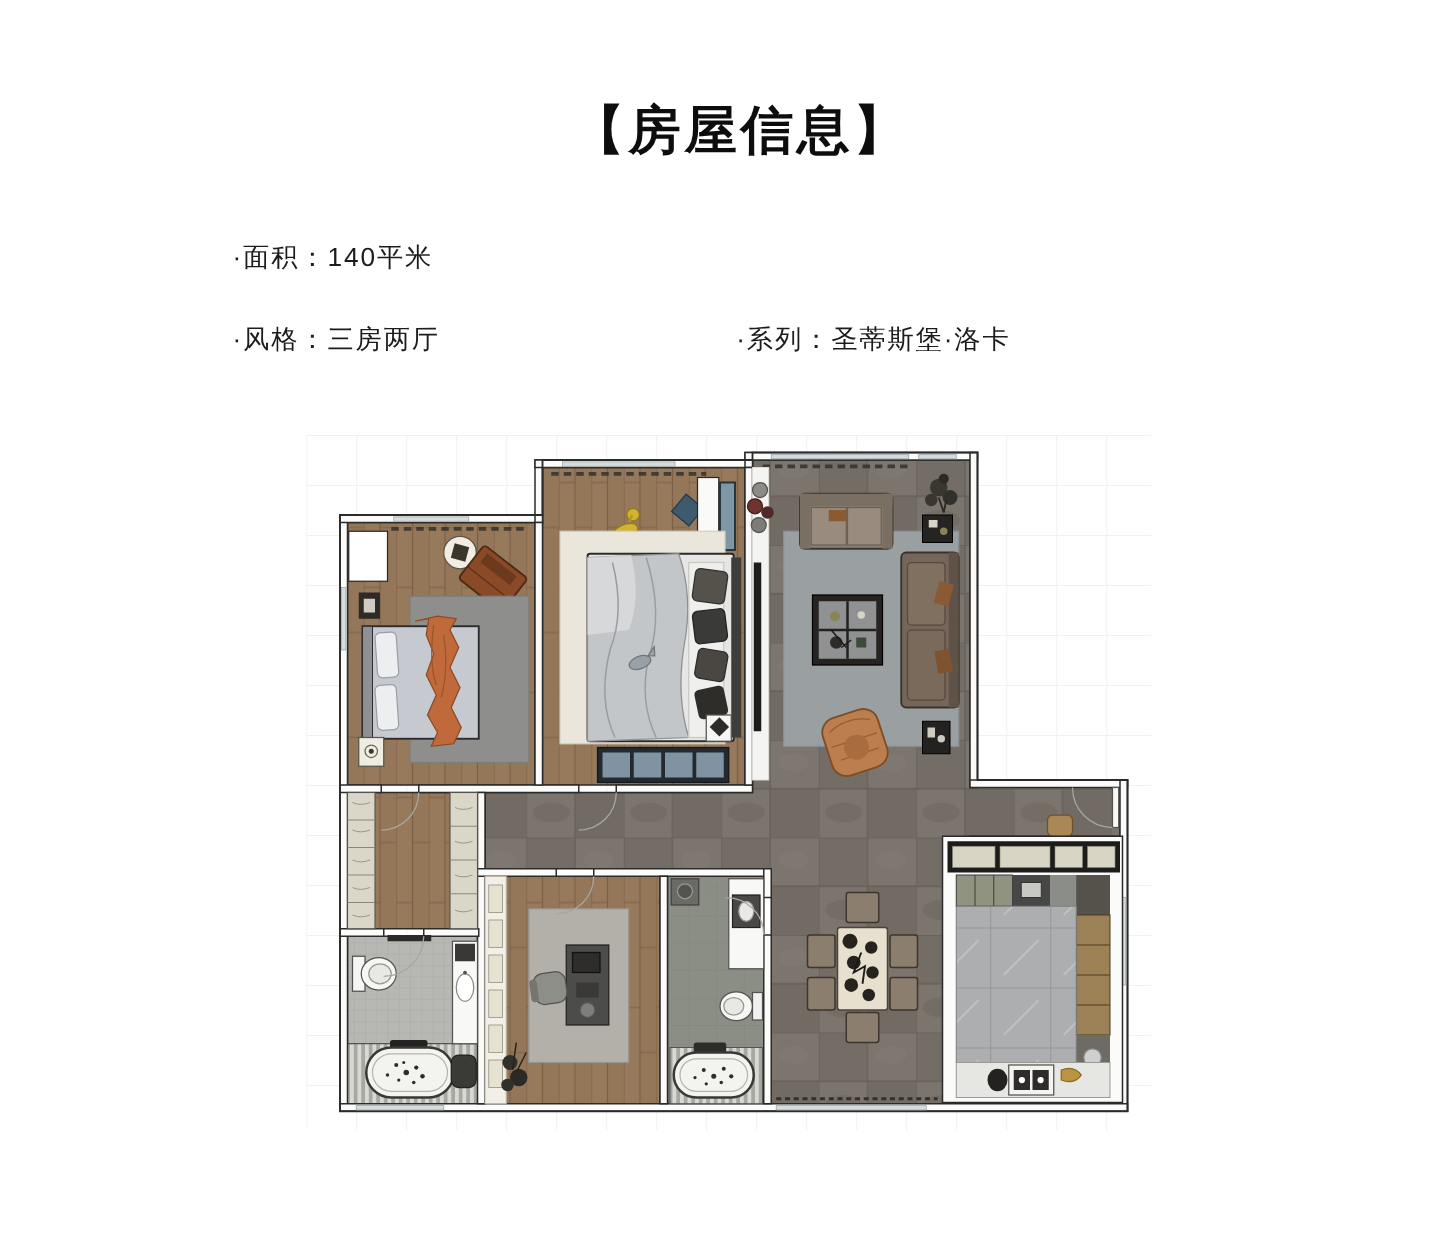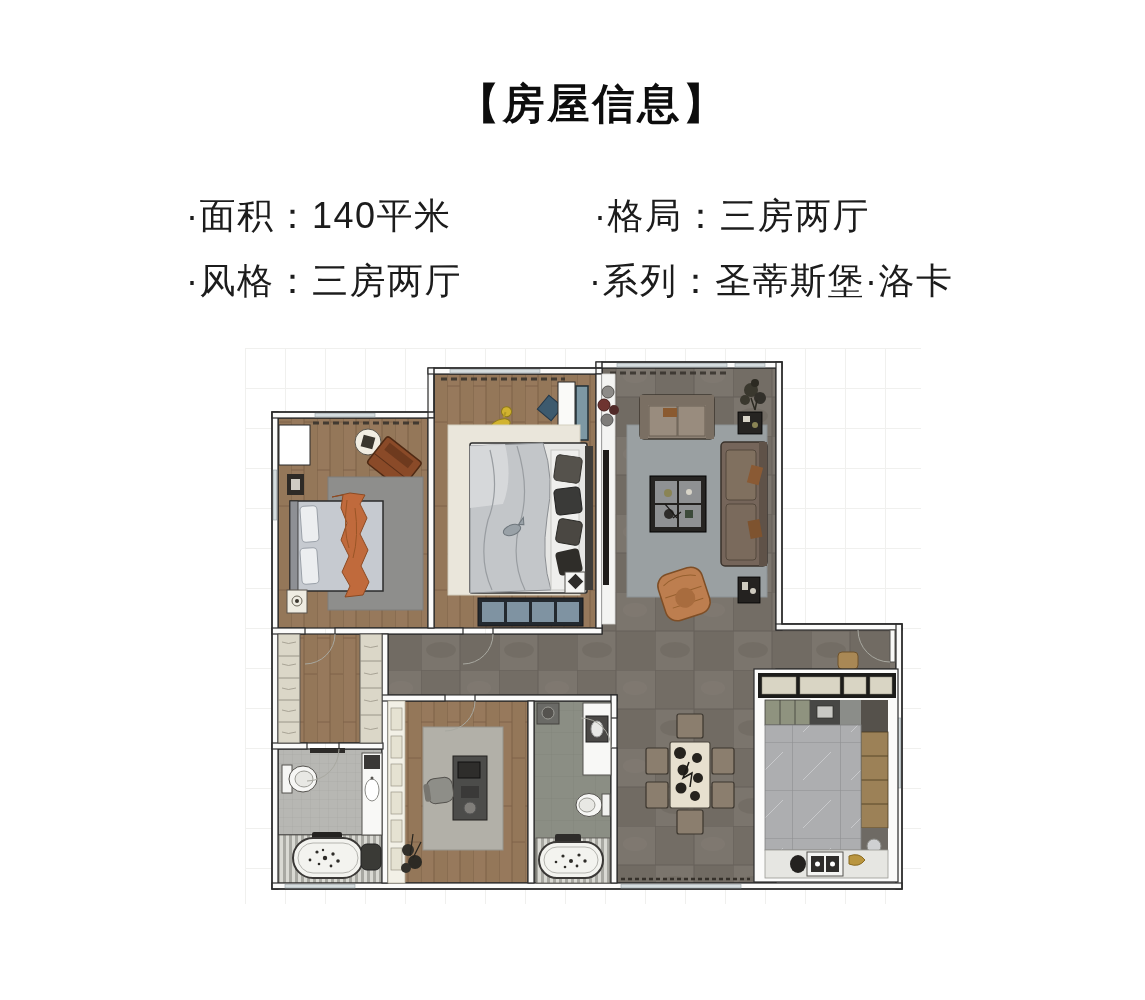--- a/index.html
+++ b/index.html
@@ -1,20 +1,20 @@
 <!DOCTYPE html>
 <html style="--text: #1c1c1c; --wall-line: #2b2b2b; --wood-floor: #97795c; --tile-floor: #7b756d; --kitchen-floor: #adaeb0; --rug-gray: #8e8e8c; --rug-cream: #eae6db; --rug-living: #9aa0a2; --sofa-tan: #8d8174; --sofa-brown: #75655a; --blanket-orange: #c06a3c; --chair-orange: #bd7e4f; --bench-blue: #7f93a2; --giraffe-yellow: #d2b32f; --cabinet-cream: #dbd7c8; --table-cream: #e7e0cf;"><head>
 <meta charset="utf-8">
 <style>
   html,body{margin:0;padding:0;background:#ffffff;}
   .screen{position:relative;width:1145px;height:1000px;background:#ffffff;overflow:hidden;
           font-family:"Liberation Sans","DejaVu Sans",sans-serif;color:var(--text,#1c1c1c);}
   .page-title{position:absolute;left:0;top:76px;width:1145px;text-align:center;
               font-size:42px;font-weight:600;letter-spacing:3px;color:#0d0d0d;padding-left:20px;}
-  .info-item{position:absolute;font-size:36px;font-weight:400;letter-spacing:1.5px;color:#1c1c1c;white-space:nowrap;}
+  .info-item{position:absolute;font-size:21px;font-weight:400;letter-spacing:1.5px;color:#1c1c1c;white-space:nowrap;}
   .info-area   {left:186px;top:192px;}
   .info-layout {left:594px;top:192px;}
   .info-style  {left:186px;top:257px;}
   .info-series {left:589px;top:257px;text-align:center;}
   .plan-bg{position:absolute;left:245px;top:348px;width:676px;height:556px;background:#ffffff;
            background-image:linear-gradient(#f0f0ee 1px,transparent 1px),
                             linear-gradient(90deg,#f0f0ee 1px,transparent 1px);
            background-size:40px 40px;}
   .plan-svg{position:absolute;left:265px;top:358px;}
   .w{fill:#fbfbfa;stroke:var(--wall-line,#2b2b2b);stroke-width:1.2;}
@@ -23,21 +23,20 @@
   .arc{fill:none;stroke:#a8a8a0;stroke-width:1;}
 </style>
 </head>
 <body>
 
 <div class="screen">
 
   <div class="page-title">【房屋信息】</div>
 
   <div class="info-item info-area">·面积：140平米</div>
-  <div class="info-item info-layout">·格局：三房两厅</div>
   <div class="info-item info-style">·风格：三房两厅</div>
   <div class="info-item info-series">·系列：圣蒂斯堡·洛卡</div>
 
   <div class="plan-bg"></div>
 
   <svg class="plan-svg" width="640" height="535" viewBox="0 0 640 535">
     <defs>
       <pattern id="wood" width="26" height="84" patternUnits="userSpaceOnUse">
         <rect width="26" height="84" style="fill:var(--wood-floor,#97795c)"></rect>
         <rect x="13" width="13" height="84" fill="#8f7254" opacity="0.35"></rect>

